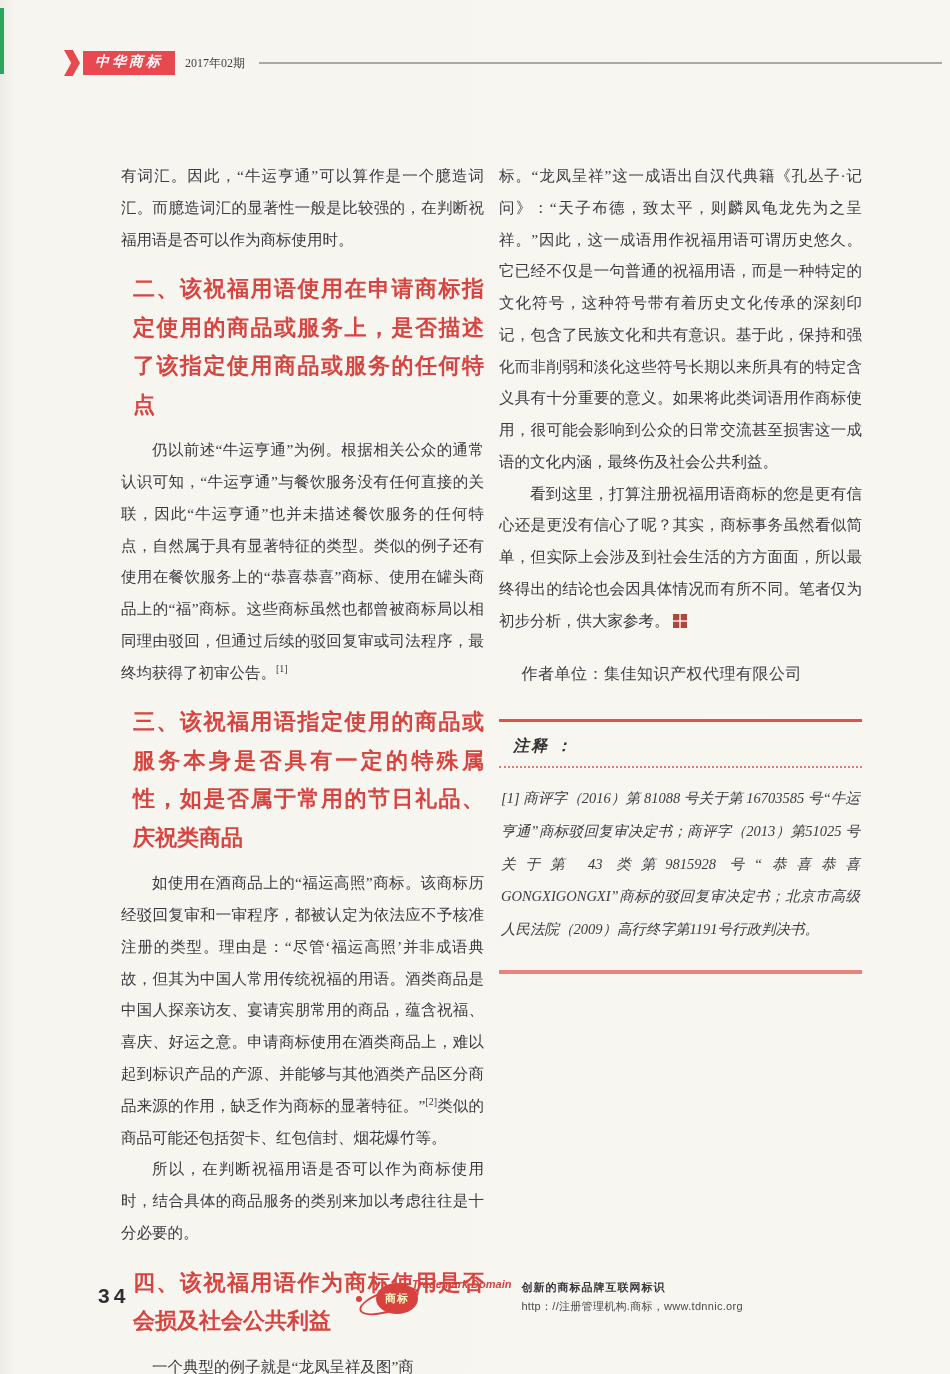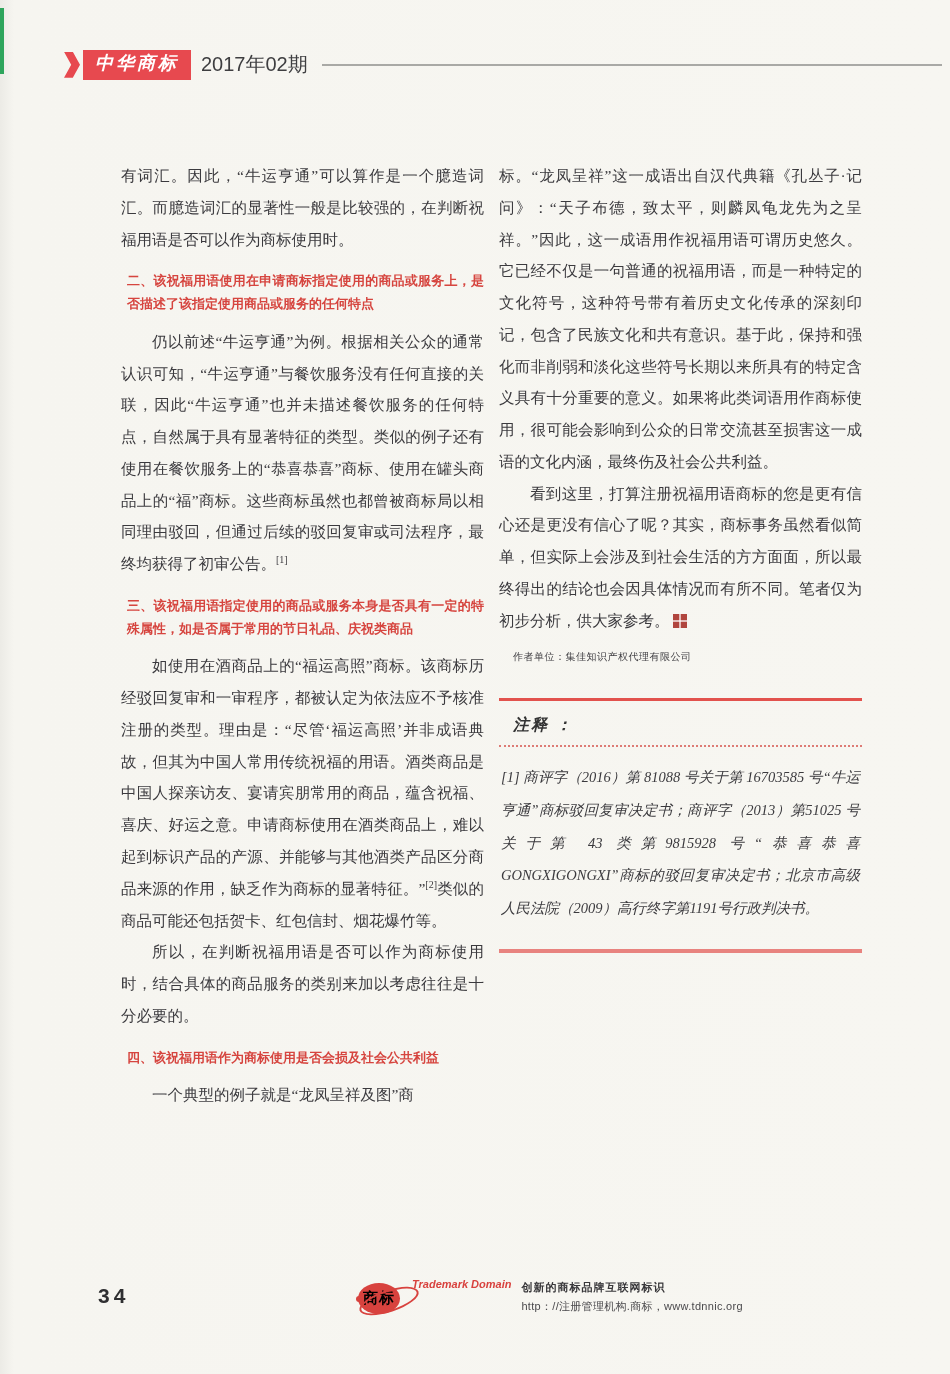--- a/index.html
+++ b/index.html
@@ -6,54 +6,54 @@
   body{width:950px;height:1374px;background:#f5f4ef;font-family:"Liberation Serif",serif;}
   .page{position:relative;width:950px;height:1374px;overflow:hidden;
         background:linear-gradient(90deg,#ecebe6 0,#f6f5f0 14px,#f7f6f1 100%);color:#3b3a3e;}
   .edge-green{position:absolute;left:0;top:8px;width:4px;height:66px;background:#2ea55c;}
 
   
   .header{position:absolute;left:64px;right:8px;top:50px;display:flex;align-items:center;}
   .badge-chevron{width:16px;height:26px;background:#e7494f;
         clip-path:polygon(0 0,55% 0,100% 50%,55% 100%,0 100%,45% 50%);margin-right:3px;}
   .badge{background:#e7494f;color:#fff;font-weight:bold;font-style:italic;
-        font-size:18px;letter-spacing:3px;padding:3px 12px 5px 12px;line-height:1.2;}
-  .issue{font-family:Liberation Sans, sans-serif;font-size:20px;color:#3e3e40;margin-left:10px;white-space:nowrap;}
+        font-size:14px;letter-spacing:3px;padding:3px 12px 5px 12px;line-height:1.2;}
+  .issue{font-family:Liberation Serif, serif;font-size:12px;color:#3e3e40;margin-left:10px;white-space:nowrap;}
   .header-rule{flex:1;height:2px;background:#8f8f8c;margin-left:14px;opacity:.75;}
 
   
   .columns{position:absolute;left:121px;top:160px;width:741px;display:flex;gap:15px;}
   .col{width:363px;}
   .col p{margin:0;font-size:15.5px;line-height:2.05;text-align:justify;color:#3b3a3e;}
   .col p.indent{text-indent:2em;}
-  .col h2{margin:15px 0 10px 6px;font-family:"Liberation Sans",sans-serif;
-        font-size:13px;font-weight:bold;color:#d6453f;line-height:1.75;text-align:justify;}
+  .col h2{margin:15px 0 10px 12px;font-family:"Liberation Sans",sans-serif;
+        font-size:22px;font-weight:bold;color:#d6453f;line-height:1.75;text-align:justify;}
   sup.ref{font-size:10px;color:#3b3a3e;vertical-align:super;line-height:0;}
-  .author{margin-top:14px;font-size:10px;color:#403f43;text-indent:1.4em;letter-spacing:.5px;}
+  .author{margin-top:28px;font-size:16px;color:#403f43;text-indent:1.4em;letter-spacing:.5px;}
   .seal{display:inline-block;width:14px;height:14px;background:#b0453e;vertical-align:-2px;margin-left:3px;
         background-image:linear-gradient(to right,transparent 46%,rgba(255,255,255,.65) 46%,rgba(255,255,255,.65) 54%,transparent 54%),
                          linear-gradient(to bottom,transparent 46%,rgba(255,255,255,.65) 46%,rgba(255,255,255,.65) 54%,transparent 54%);}
 
   
   .notes{margin-top:34px;border-top:3px solid #e2524d;padding-top:12px;font-style:italic;}
   .notes-label-row{border-bottom:2px dotted #dd7b75;padding:2px 0 9px 14px;}
   .notes-label{font-family:"Liberation Sans",sans-serif;font-weight:bold;font-size:16px;color:#333;letter-spacing:2px;}
   .notes-items{padding:14px 2px 10px 2px;}
   .notes-items div{font-size:14.5px;line-height:2.25;text-align:justify;color:#3b3a3e;margin-bottom:4px;}
   .notes-bottom{height:4px;background:#e8837f;margin-top:10px;}
 
   
   .footer{position:absolute;left:0;right:0;top:1278px;height:60px;}
   .pagenum{position:absolute;left:98px;top:6px;font-family:"Liberation Sans",sans-serif;
         font-weight:bold;font-size:21px;letter-spacing:4px;color:#2f2f31;}
   .brand{position:absolute;left:356px;top:0;display:flex;align-items:flex-start;}
   .globe-wrap{position:relative;width:62px;height:46px;}
   .orbit-dot{position:absolute;left:0;top:18px;width:6px;height:6px;border-radius:50%;background:#d8423e;}
-  .globe{position:absolute;left:2px;top:5px;width:42px;height:31px;border-radius:50%;background:#d8423e;
-        color:#000000;font-size:15px;font-weight:bold;display:flex;align-items:center;justify-content:center;letter-spacing:1px;}
+  .globe{position:absolute;left:20px;top:5px;width:42px;height:31px;border-radius:50%;background:#d8423e;
+        color:#fef9c3;font-size:11px;font-weight:bold;display:flex;align-items:center;justify-content:center;letter-spacing:1px;}
   .orbit{position:absolute;left:2px;top:12px;width:58px;height:18px;border:2px solid #d8423e;border-radius:50%;
         transform:rotate(-18deg);}
   .brand-name{font-family:"Liberation Sans",sans-serif;font-style:italic;font-weight:bold;
         color:#d8423e;font-size:11px;line-height:1.15;margin:0 10px 0 -6px;}
   .slogan-wrap{margin-top:2px;}
   .slogan{font-family:"Liberation Sans",sans-serif;font-weight:bold;font-size:11px;color:#38373a;letter-spacing:1px;}
   .url{font-family:"Liberation Sans",sans-serif;font-size:11px;color:#4a494c;margin-top:4px;letter-spacing:.3px;}
 </style>
 </head>
 <body>

